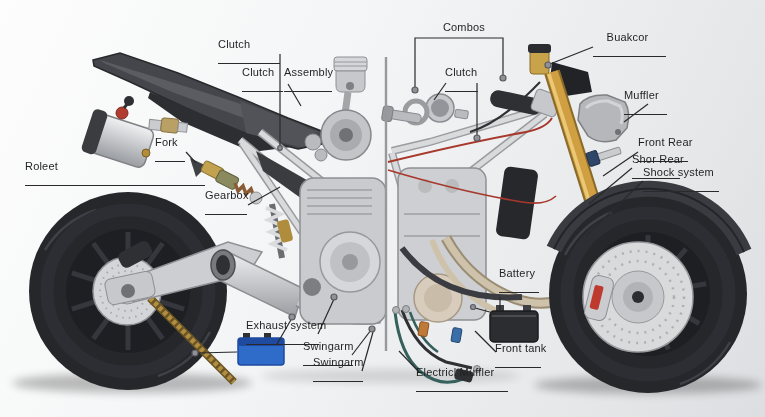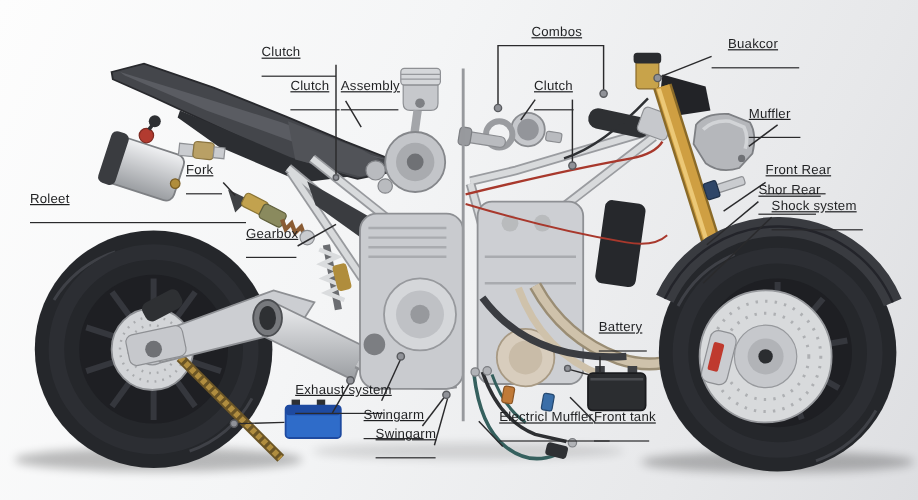--- a/index.html
+++ b/index.html
@@ -8,21 +8,20 @@
     background:linear-gradient(115deg,#fdfdfd 0%,#f4f5f6 40%,#e7e8ea 78%,#dddee1 100%);
     font-family:"Liberation Sans", sans-serif;
   }
   .stage svg{position:absolute;left:0;top:0;}
   .lbl{
     position:absolute;
     font-size:11px;line-height:13px;color:#1f2022;
     border-bottom:1.4px solid #2a2a2c;
     padding-bottom:12px;white-space:nowrap;
     letter-spacing:.2px;
-    text-decoration:underline;
   }
   .lbl.nounder{border-bottom:none;text-align:center;}
   .lbl.r{text-align:center;padding-right:4px;}
 </style>
 </head>
 <body>
 
 <div class="stage">
 
 <svg width="765" height="417" viewBox="0 0 765 417">
@@ -347,15 +346,15 @@
   <div class="lbl" style="left:313px;top:356px;width:50px">Swingarm</div>
   <div class="lbl nounder" style="left:425px;top:21px;width:78px">Combos</div>
   <div class="lbl" style="left:445px;top:66px;width:33px">Clutch</div>
   <div class="lbl r" style="left:593px;top:31px;width:69px">Buakcor</div>
   <div class="lbl" style="left:624px;top:89px;width:43px">Muffler</div>
   <div class="lbl" style="left:638px;top:136px;width:50px">Front Rear</div>
   <div class="lbl" style="left:632px;top:153px;width:48px">Shor Rear</div>
   <div class="lbl" style="left:643px;top:166px;width:76px">Shock system</div>
   <div class="lbl" style="left:499px;top:267px;width:40px">Battery</div>
   <div class="lbl" style="left:495px;top:342px;width:46px">Front tank</div>
-  <div class="lbl" style="left:416px;top:342px;width:92px">Electricl Muffler</div>
+  <div class="lbl" style="left:416px;top:366px;width:92px">Electricl Muffler</div>
 
 </div>
 
 </body></html>

